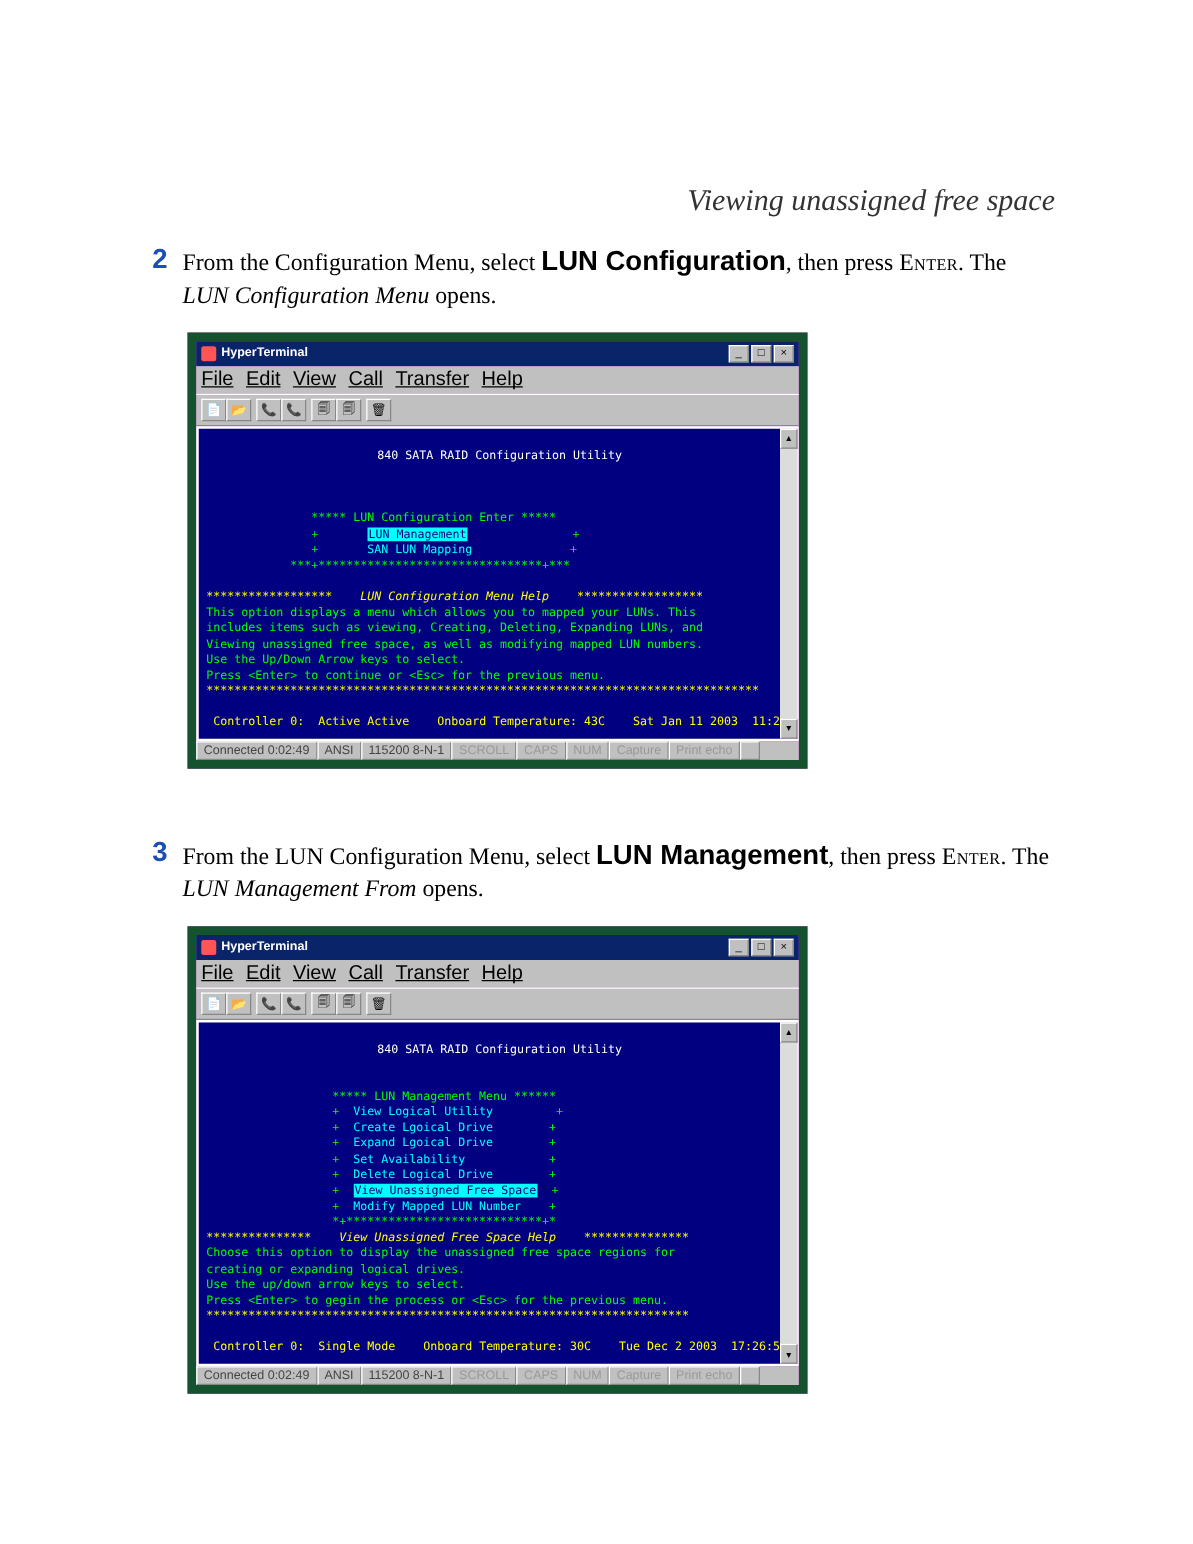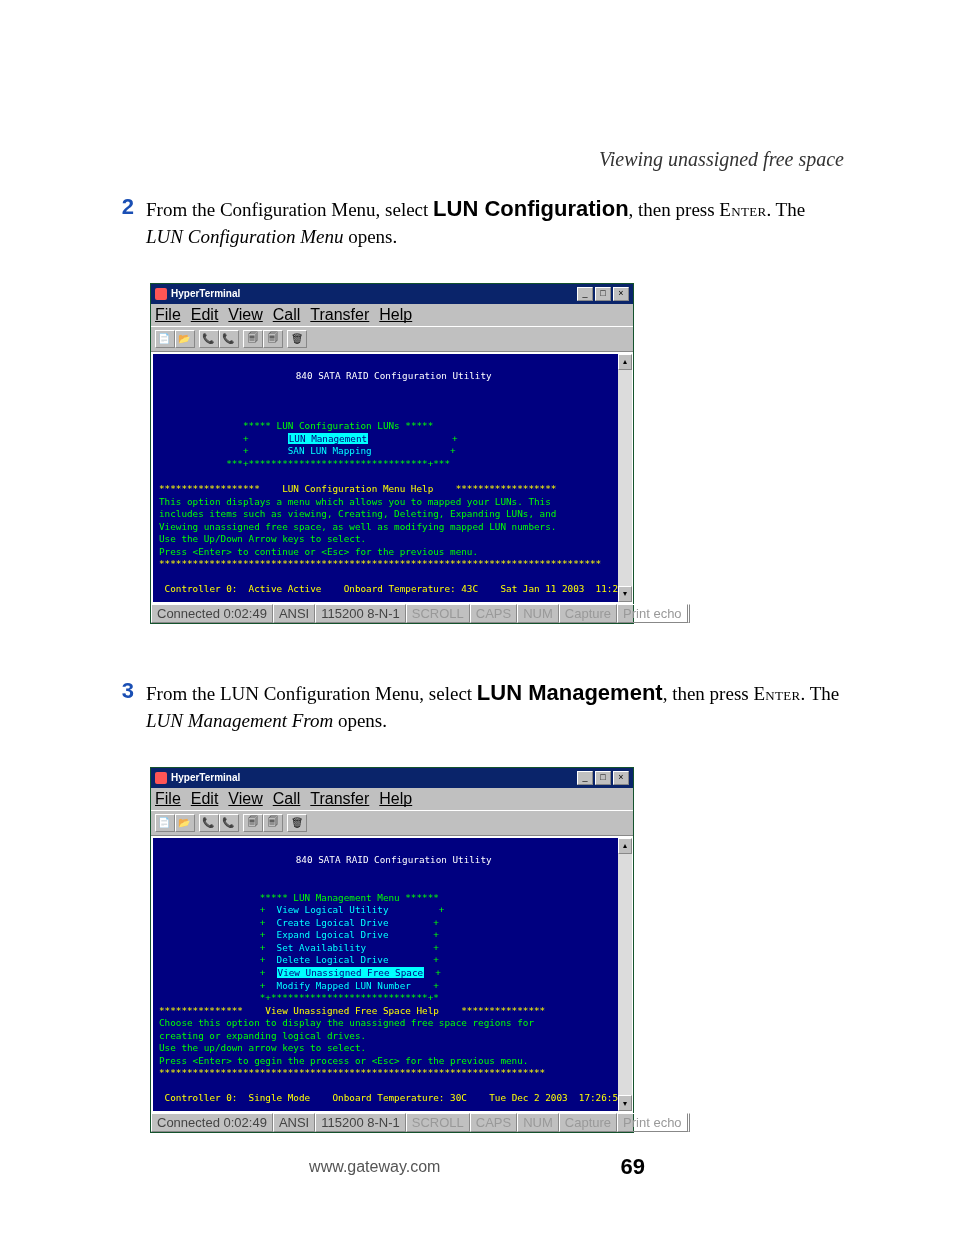--- a/index.html
+++ b/index.html
@@ -13,21 +13,21 @@
     height: 1235px;
     position: relative;
     box-sizing: border-box;
     padding: 140px 110px 40px 110px;
   }
   .header-right {
     position: absolute;
     top: 148px;
     right: 110px;
     font-style: italic;
-    font-size: 20px;
+    font-size: 24px;
     color: #333;
   }
   .step {
     display: flex;
     margin-top: 54px;
     gap: 12px;
   }
   .step-num {
     font-family: Arial, Helvetica, sans-serif;
     font-weight: bold;
@@ -38,23 +38,23 @@
     flex: none;
   }
   .step-text {
     font-size: 19px;
     line-height: 1.38;
   }
   .bold-sans { font-family: Arial, Helvetica, sans-serif; font-weight: bold; font-size: 22px; }
   .smallcaps { font-variant: small-caps; letter-spacing: 0.3px; }
   .italic { font-style: italic; }
   .figure {
-    margin: 32px 0 0 40px;
+    margin: 15px 0 0 40px;
     width: 482px;
-    border: 1px solid #14532d;
+    border: 7px solid #14532d;
     background: #d946ef;
     font-family: "MS Sans Serif", Tahoma, sans-serif;
     font-size: 10px;
   }
   .titlebar {
     display: flex;
     align-items: center;
     background: linear-gradient(90deg, #0a246a, #0a246a);
     color: #fff;
     padding: 2px 4px;
@@ -124,28 +124,28 @@
   .scroll-btn {
     height: 14px;
     background: #c0c0c0;
     border: 1px solid #888; border-top-color:#fff; border-left-color:#fff;
     font-size: 8px; display:flex; align-items:center; justify-content:center;
   }
   .scroll-fill { flex:1; }
   .green { color: #00ff00; }
   .yellow { color: #ffff00; }
   .white { color: #ffffff; padding-left: 18px; }
-  .help-line { color: #ffff00; }
+  .help-line { color: #ffff00; font-style: italic; }
   .sel {
     background: #00ffff; color: #000080; padding: 0 1px;
   }
   .statusbar {
     display:flex;
     background:#c0c0c0;
-    font-size: 13px;
+    font-size: 10px;
     color:#444;
   }
   .status-cell {
     border: 1px solid #fff;
     border-right-color:#888; border-bottom-color:#888;
     padding: 1px 5px;
     white-space: nowrap;
   }
   .status-cell.gray { color:#999;text-align:right; }
   .corner { width:14px; background:#c0c0c0; border:1px solid #fff; border-right-color:#888; border-bottom-color:#888; }
@@ -211,21 +211,21 @@
       <span class="tb-group">
         <span class="tb-btn">🗑</span>
       </span>
     </div>
     <div class="terminal-wrap">
 <div class="terminal">
 <span class="white">                  </span><span class="white">840 SATA RAID Configuration Utility</span>
 
 
 
-<span class="green">               </span><span class="green">***** LUN Configuration LUNs *****</span>
+<span class="green">               </span><span class="green">***** LUN Configuration Enter *****</span>
 <span class="green">               +       </span><span class="sel">LUN Management</span><span class="green">               +</span>
 <span class="green">               +       </span><span>SAN LUN Mapping</span><span class="green">              +</span>
 <span class="green">            </span><span class="green">***+********************************+***</span>
 
 <span class="help-line">******************    LUN Configuration Menu Help    ******************</span>
 <span class="green">This option displays a menu which allows you to mapped your LUNs. This</span>
 <span class="green">includes items such as viewing, Creating, Deleting, Expanding LUNs, and</span>
 <span class="green">Viewing unassigned free space, as well as modifying mapped LUN numbers.</span>
 <span class="green">Use the Up/Down Arrow keys to select.</span>
 <span class="green">Press &lt;Enter&gt; to continue or &lt;Esc&gt; for the previous menu.</span>
@@ -329,17 +329,13 @@
       <div class="status-cell">115200 8-N-1</div>
       <div class="status-cell gray">SCROLL</div>
       <div class="status-cell gray">CAPS</div>
       <div class="status-cell gray">NUM</div>
       <div class="status-cell gray">Capture</div>
       <div class="status-cell gray">Print echo</div>
       <div class="corner"></div>
     </div>
   </div>
 
-  <div class="footer">
-    <span>www.gateway.com</span>
-    <span class="pn">69</span>
-  </div>
 </div>
 
 </body></html>

